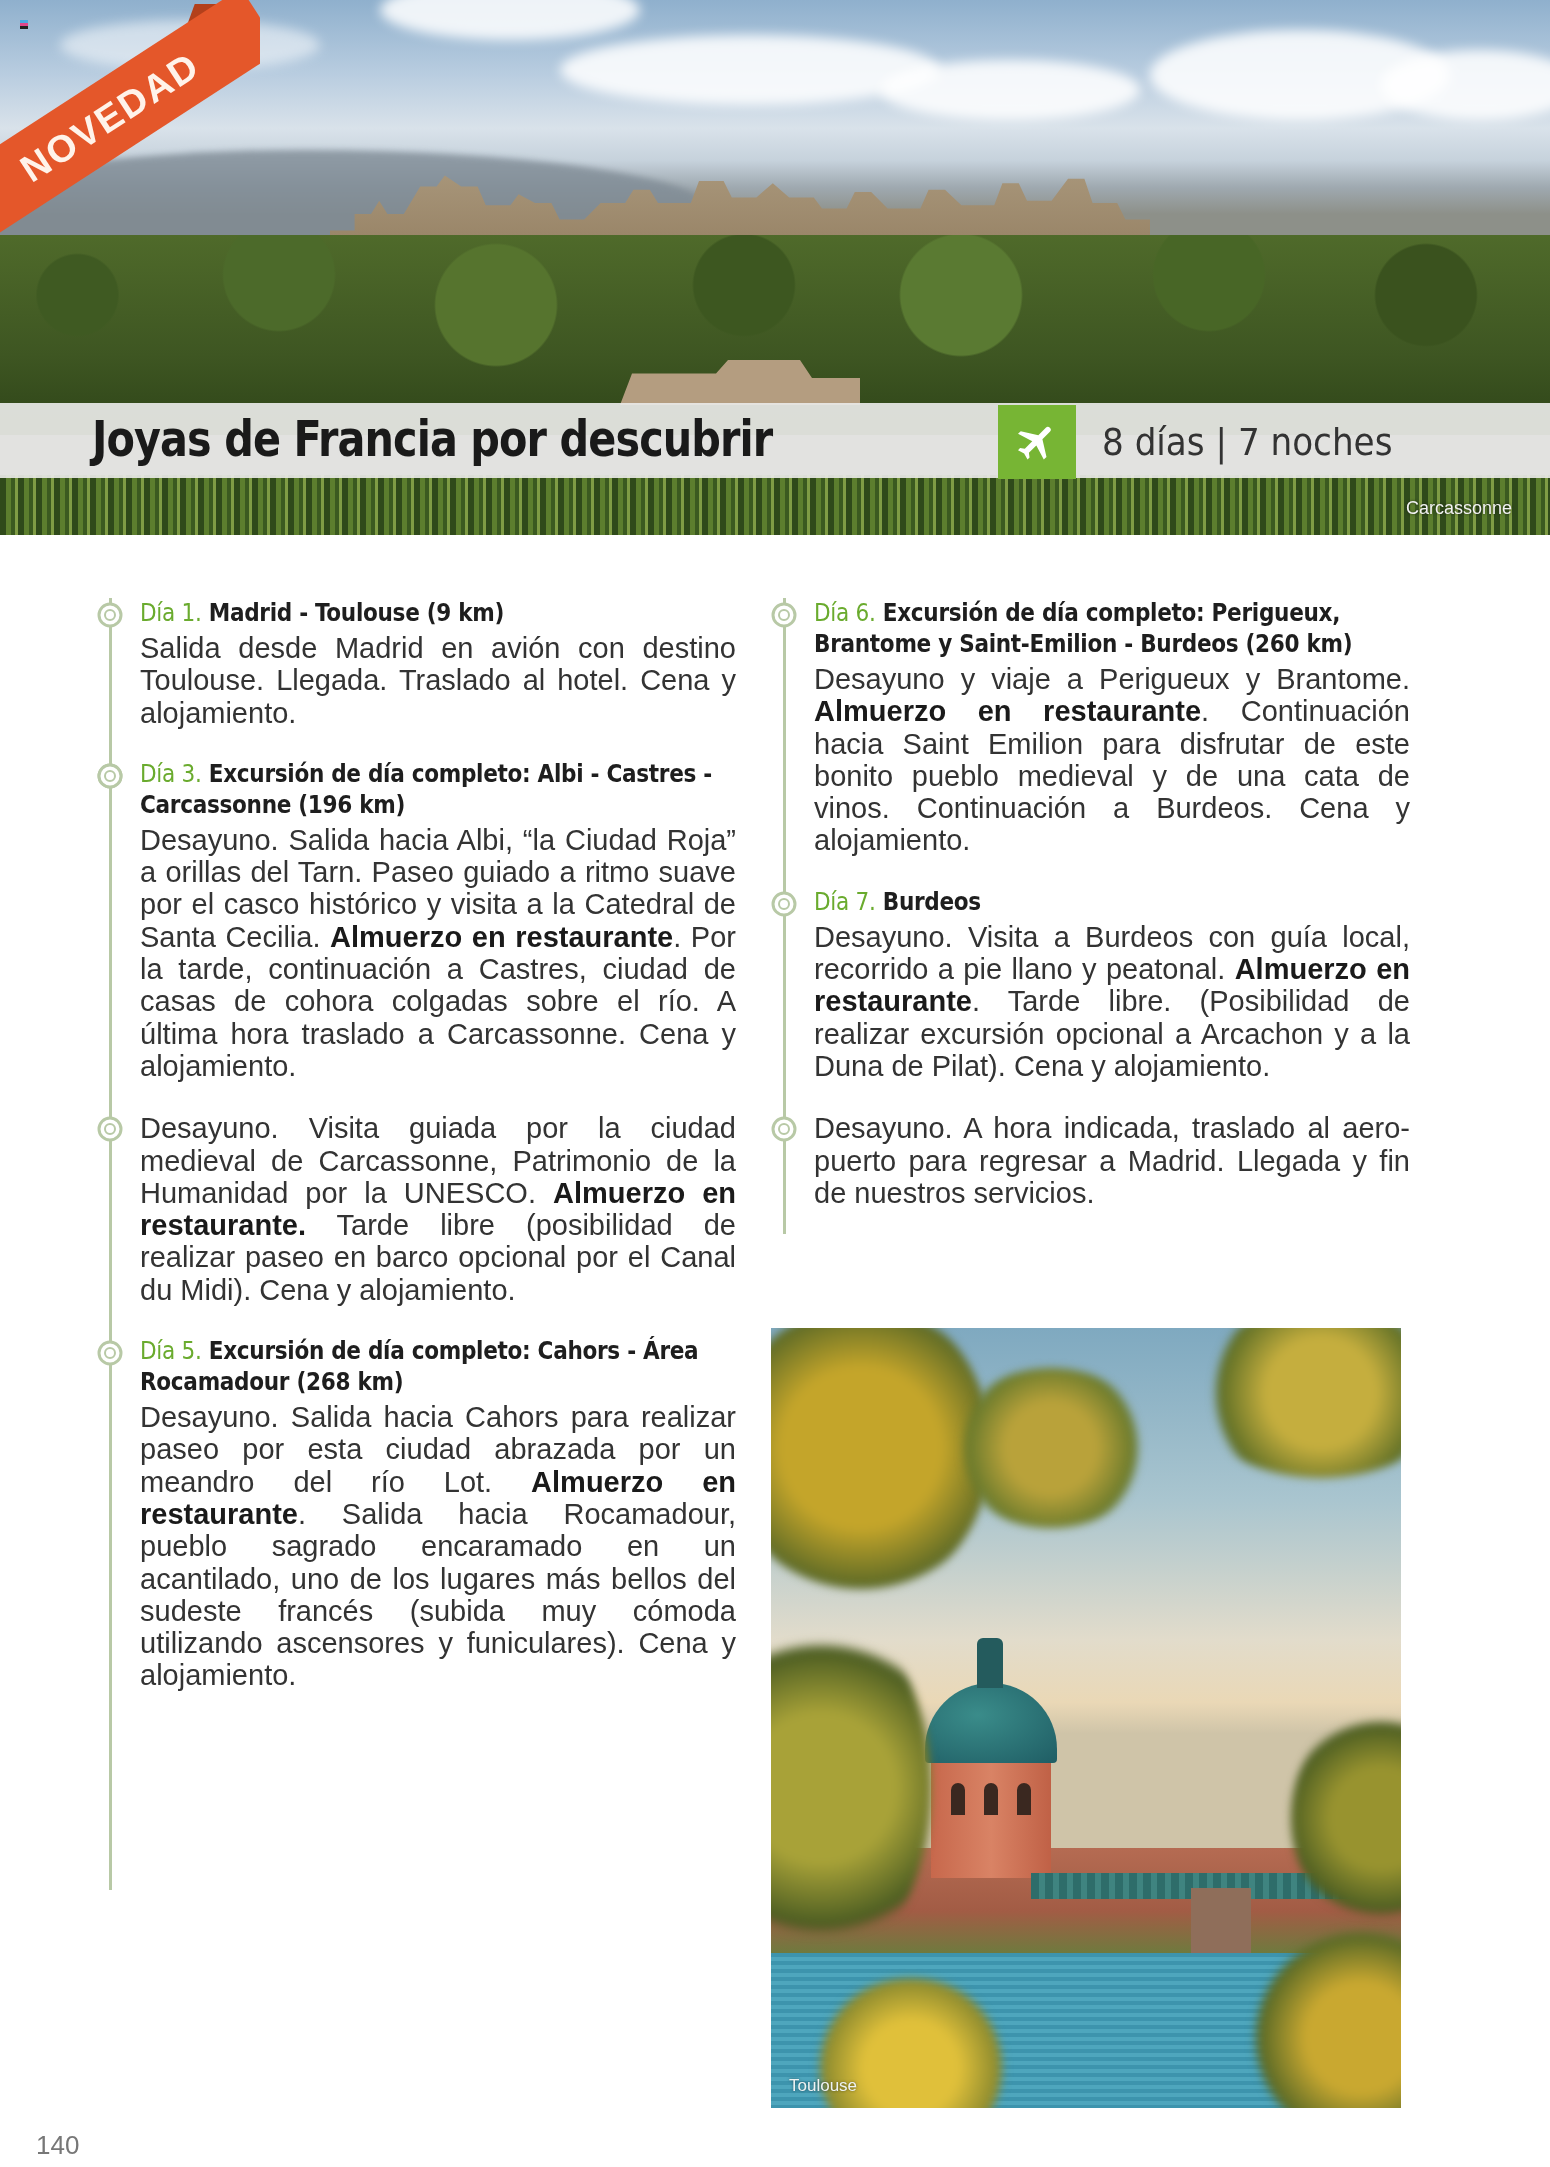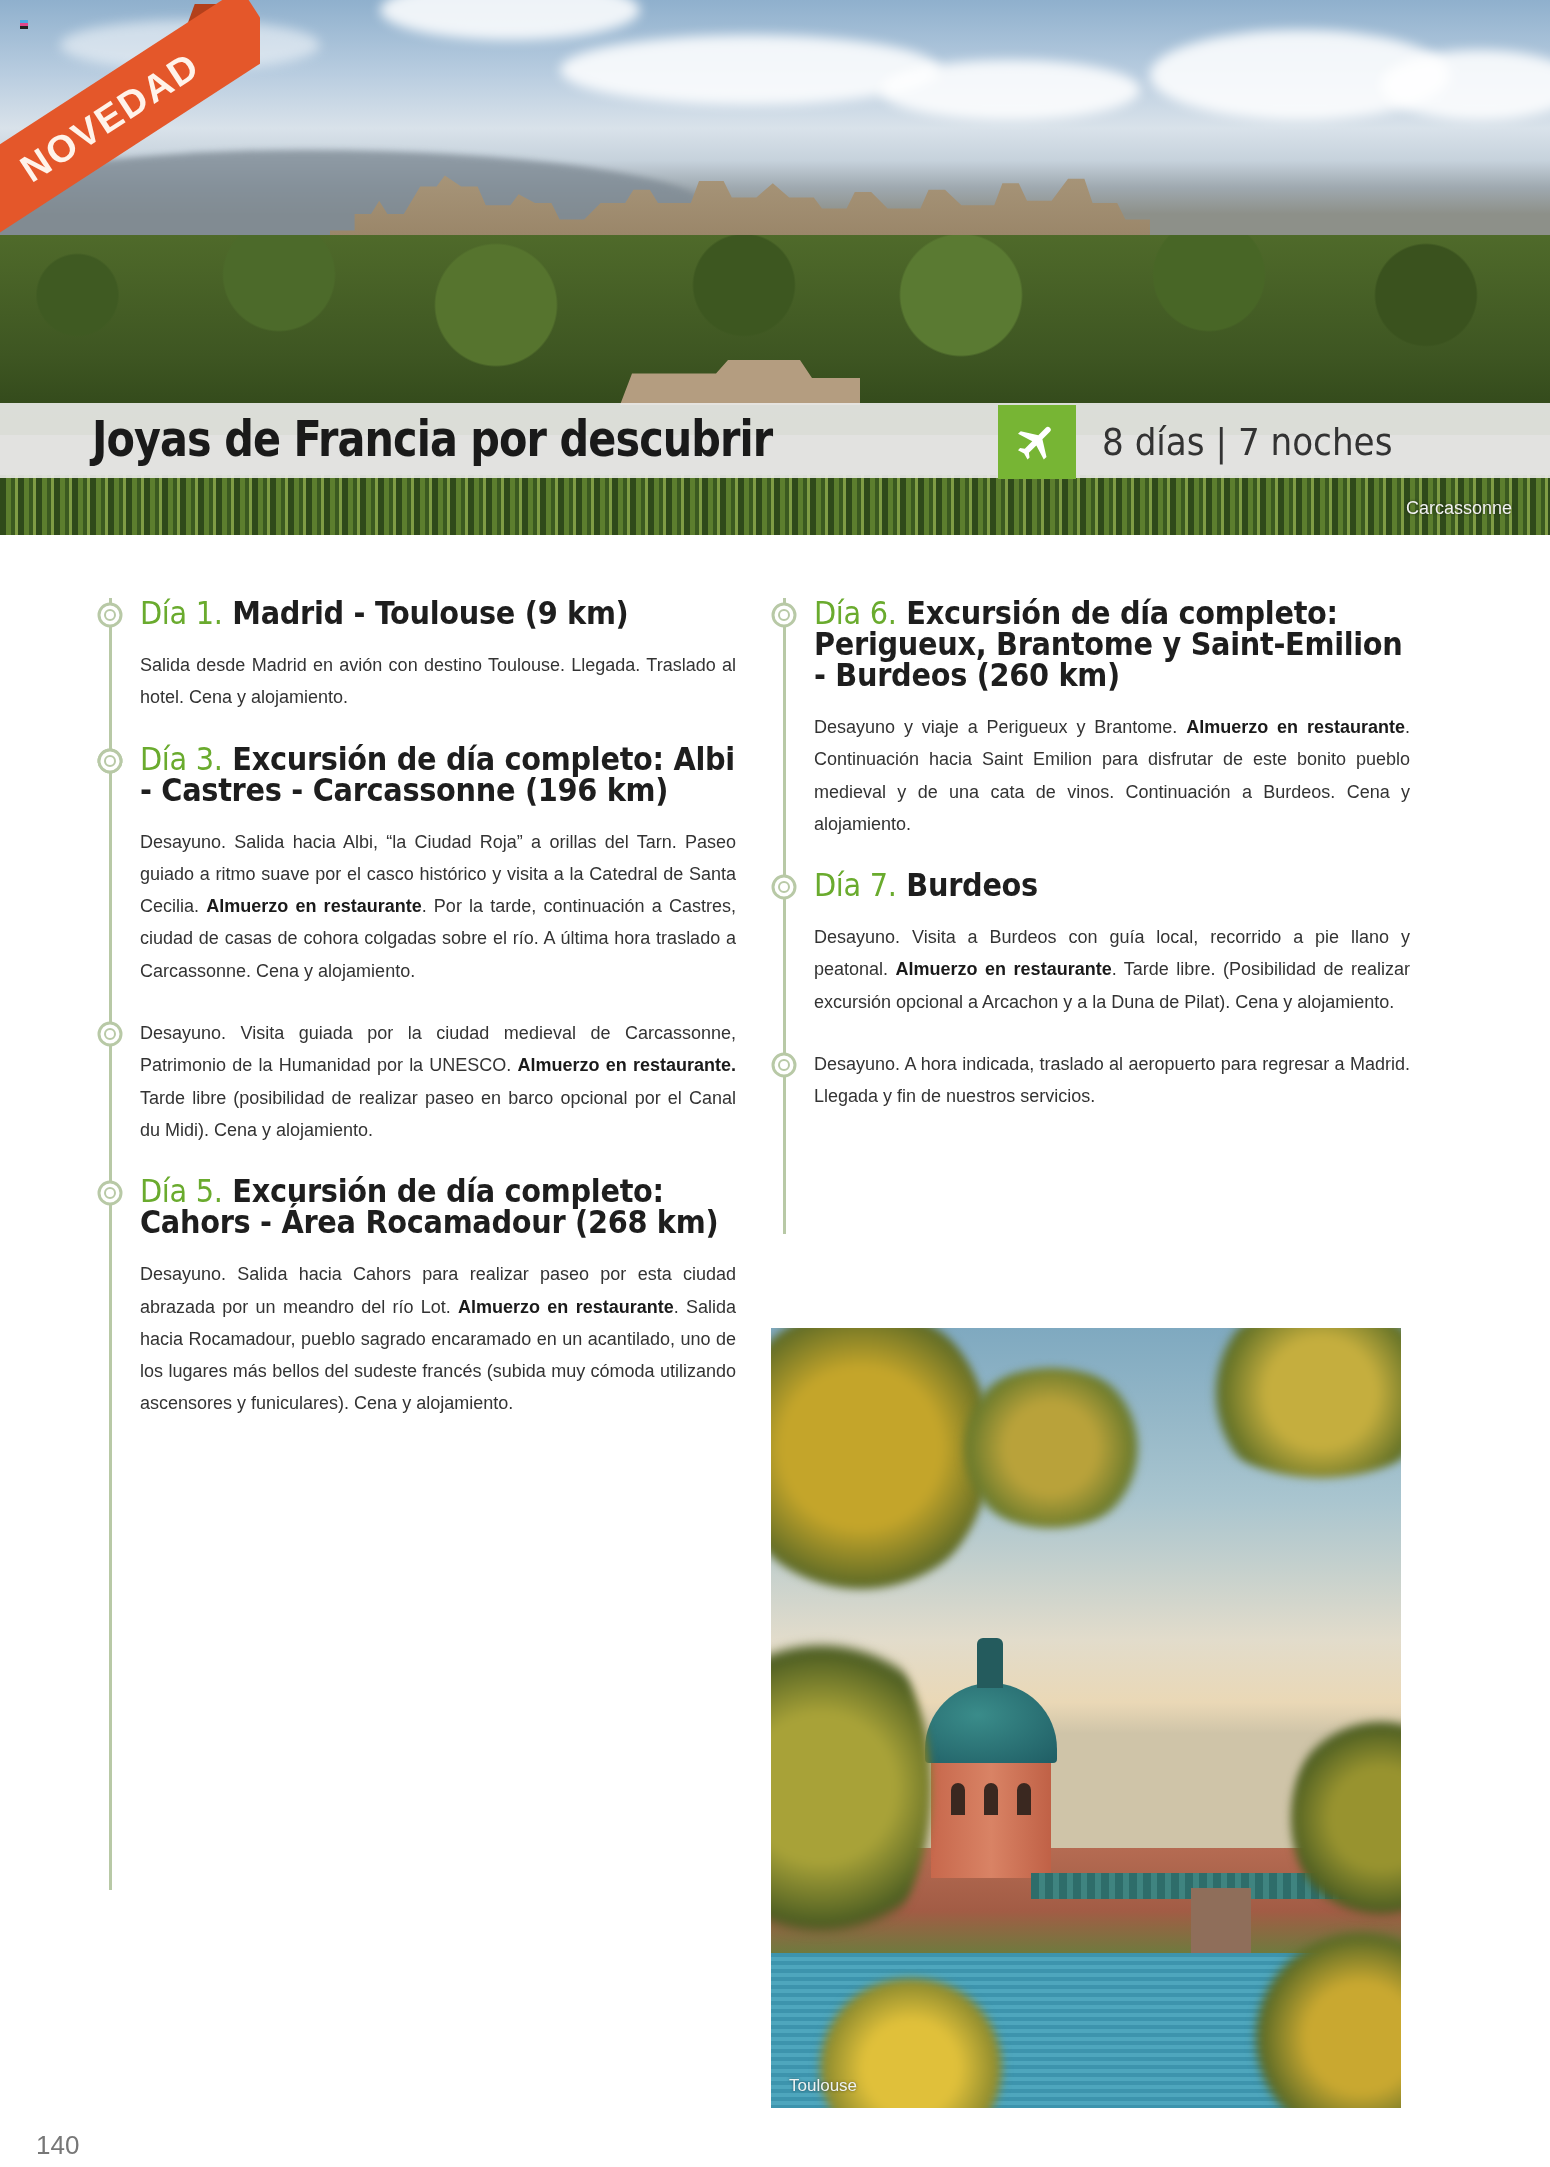--- a/index.html
+++ b/index.html
@@ -87,26 +87,26 @@
   
   .col { position: absolute; }
   .col.left  { left: 96px;  top: 598px; width: 640px; }
   .col.right { left: 770px; top: 598px; width: 640px; }
   .timeline-line { position: absolute; width: 3px; background: #b8c9a6; }
   .day { position: relative; padding-left: 44px; margin-bottom: 30px; }
   .day .bullet {
     position: absolute; left: 0; top: 3px; width: 28px; height: 28px;
   }
   .day h3 {
-    font-family: "DejaVu Sans Condensed", "DejaVu Sans", sans-serif; font-size: 32px; line-height: 31px;
+    font-family: "DejaVu Sans Condensed", "DejaVu Sans", sans-serif; font-size: 24px; line-height: 31px;
     font-weight: bold; color: #1e1e1e; letter-spacing: -0.3px;
   }
   .day h3 .dnum { color: #6aab2e; font-weight: normal; }
   .day p {
-    font-size: 18px; line-height: 32.3px; color: #333; text-align: justify; margin-top: 20px;
+    font-size: 29px; line-height: 32.3px; color: #333; text-align: justify; margin-top: 3px;
     hyphens: manual;
   }
   .day p b { color: #1a1a1a; }
 
   
   .photo {
     position: absolute; left: 771px; top: 1328px; width: 630px; height: 780px; overflow: hidden;
     background: linear-gradient(180deg, #7fa9c0 0%, #a9c5cf 22%, #e2dccb 40%, #ead8b6 48%, #cfc4a8 52%);
   }
   .photo .bank {

